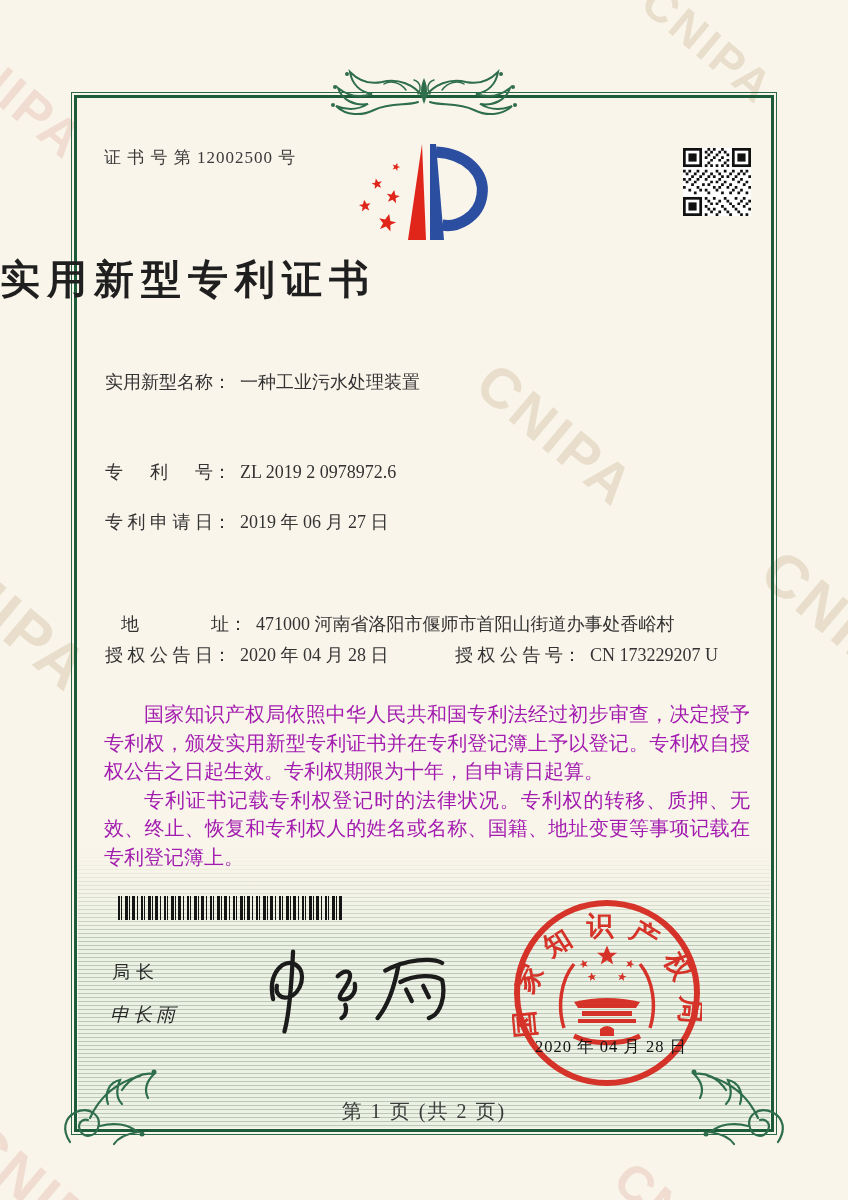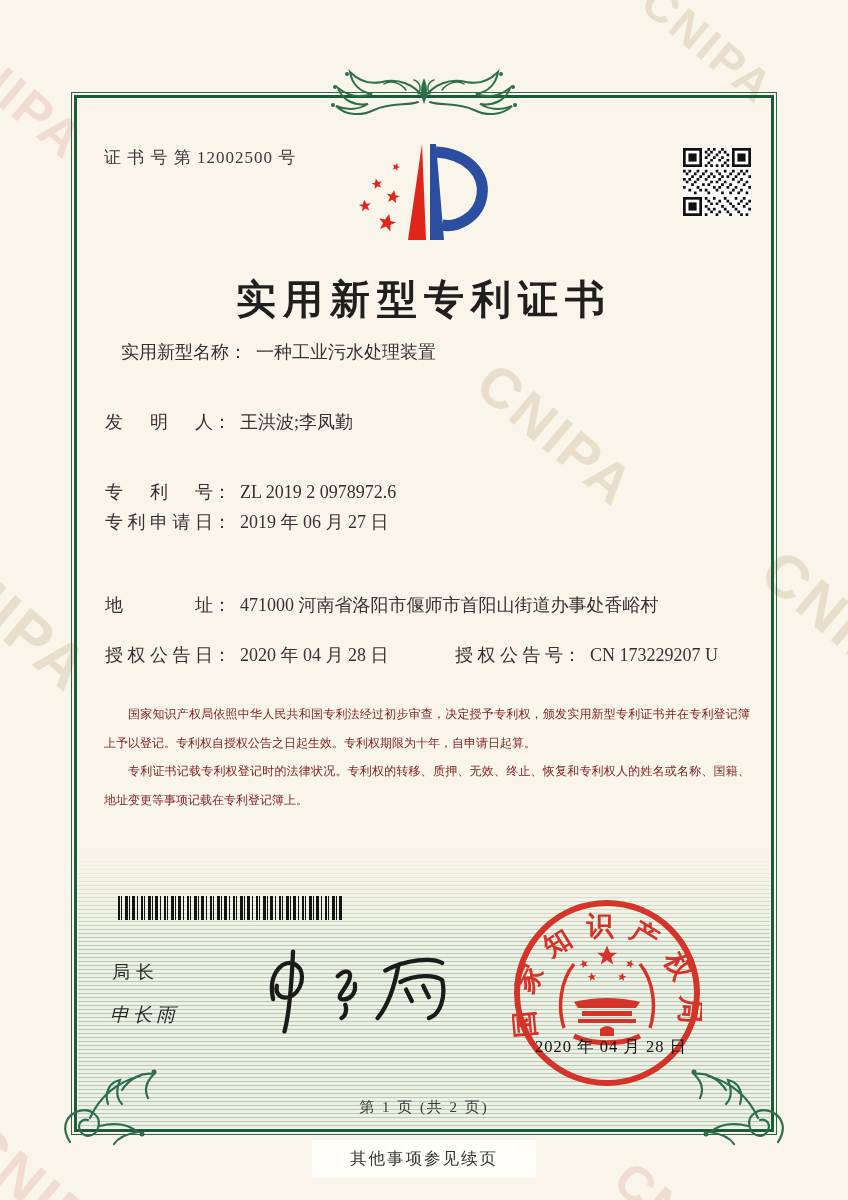--- a/index.html
+++ b/index.html
@@ -36,36 +36,36 @@
   .green-zone::before{
     content:""; position:absolute; top:0; left:0; right:0; height:95px;
     background:linear-gradient(#faf5ea, rgba(250,245,234,0));
   }
   
   .cert-no{ position:absolute; left:104px; top:146px; z-index:2;
     font-size:17px; letter-spacing:1px; color:#3a3a3a; }
   .logo{ position:absolute; left:350px; top:142px; z-index:2; }
   .qr{ position:absolute; left:683px; top:148px; z-index:2; background:#fff; }
   .title{
-    position:absolute; left:0; right:0; top:252px; z-index:2; text-align:center;
-    font-size:40px; font-weight:bold; letter-spacing:7px; color:#1f1f1f;margin-top:20px;
+    position:absolute; left:0; right:0; top:252px; z-index:2; text-align:left;
+    font-size:40px; font-weight:bold; letter-spacing:7px; color:#1f1f1f;
   }
   
   .row{ position:absolute; left:105px; z-index:2; font-size:18px;
     white-space:nowrap; color:#333; }
   .flabel{
     display:inline-block; width:108px; vertical-align:top;
     text-align:justify; text-align-last:justify; text-justify:inter-character;
   }
   .fvalue{ margin-left:9px; }
   .grant2{ position:absolute; left:350px; top:0; white-space:nowrap; }
   
   .body-text{
     position:absolute; left:104px; top:700px; width:646px; z-index:2;
-    font-size:12px; line-height:28.5px; text-align:justify; color:#7f1d1d;
+    font-size:20px; line-height:28.5px; text-align:justify; color:#a21caf;
   }
   .body-text p{ text-indent:2em; }
   
   .barcode{
     position:absolute; left:118px; top:896px; width:224px; height:24px; z-index:2;
     background:repeating-linear-gradient(90deg,
       #141414 0 2px, rgba(0,0,0,0) 2px 3px,
       #141414 3px 4px, rgba(0,0,0,0) 4px 7px,
       #141414 7px 10px, rgba(0,0,0,0) 10px 11px,
       #141414 11px 12px, rgba(0,0,0,0) 12px 14px,
@@ -81,21 +81,21 @@
     font-size:19px; letter-spacing:4px; color:#2a2a2a;font-style:italic; }
   .sig-script{ position:absolute; left:246px; top:944px; z-index:2; }
   
   .seal{ position:absolute; left:512px; top:898px; z-index:3; opacity:.93; }
   .seal-date{
     position:absolute; left:516px; top:1036px; width:190px; z-index:4;
     text-align:center; font-size:16.5px; letter-spacing:1px; color:#141414;
   }
   
   .page-info{ position:absolute; left:0; right:0; top:1098px; z-index:4;
-    text-align:center; font-size:15px; letter-spacing:2px; color:#3a3a3a; }
+    text-align:center; font-size:20px; letter-spacing:2px; color:#3a3a3a; }
   .note-box{
     position:absolute; left:50%; top:1140px; transform:translateX(-50%); z-index:4;
     background:#fffefb; padding:8px 38px; font-size:16.5px; letter-spacing:2px;
     color:#333; white-space:nowrap;
   }
   
   .orn-top{ position:absolute; left:294px; top:64px; z-index:2; }
   .orn-bl{ position:absolute; left:56px; top:1026px; z-index:3; }
   .orn-br{ position:absolute; left:682px; top:1026px; z-index:3; transform:scaleX(-1); }
 </style>
@@ -189,33 +189,30 @@
       <path d="M9,0h1v1h-1z M11,0h1v1h-1z M14,0h1v1h-1z M8,1h1v1h-1z M10,1h1v1h-1z M13,1h1v1h-1z M15,1h1v1h-1z M9,2h1v1h-1z M12,2h1v1h-1z M16,2h1v1h-1z M8,3h1v1h-1z M11,3h1v1h-1z M14,3h1v1h-1z M10,4h1v1h-1z M13,4h1v1h-1z M16,4h1v1h-1z M9,5h1v1h-1z M15,5h1v1h-1z M8,6h1v1h-1z M10,6h1v1h-1z M12,6h1v1h-1z M14,6h1v1h-1z M16,6h1v1h-1z"></path>
       <path d="M0,8h1v1h-1z M2,8h1v1h-1z M5,8h1v1h-1z M8,8h1v1h-1z M12,8h1v1h-1z M15,8h1v1h-1z M18,8h1v1h-1z M21,8h1v1h-1z M23,8h1v1h-1z M1,9h1v1h-1z M4,9h1v1h-1z M7,9h1v1h-1z M10,9h1v1h-1z M13,9h1v1h-1z M17,9h1v1h-1z M20,9h1v1h-1z M22,9h1v1h-1z M3,10h1v1h-1z M6,10h1v1h-1z M9,10h1v1h-1z M11,10h1v1h-1z M14,10h1v1h-1z M16,10h1v1h-1z M19,10h1v1h-1z M24,10h1v1h-1z"></path>
       <path d="M0,11h1v1h-1z M2,11h1v1h-1z M5,11h1v1h-1z M8,11h1v1h-1z M13,11h1v1h-1z M18,11h1v1h-1z M21,11h1v1h-1z M1,12h1v1h-1z M4,12h1v1h-1z M10,12h1v1h-1z M12,12h1v1h-1z M15,12h1v1h-1z M20,12h1v1h-1z M23,12h1v1h-1z M3,13h1v1h-1z M7,13h1v1h-1z M9,13h1v1h-1z M14,13h1v1h-1z M17,13h1v1h-1z M22,13h1v1h-1z M0,14h1v1h-1z M5,14h1v1h-1z M11,14h1v1h-1z M13,14h1v1h-1z M16,14h1v1h-1z M19,14h1v1h-1z M24,14h1v1h-1z"></path>
       <path d="M2,15h1v1h-1z M6,15h1v1h-1z M8,15h1v1h-1z M12,15h1v1h-1z M18,15h1v1h-1z M21,15h1v1h-1z M4,16h1v1h-1z M9,16h1v1h-1z M14,16h1v1h-1z M17,16h1v1h-1z M20,16h1v1h-1z M23,16h1v1h-1z"></path>
       <path d="M8,18h1v1h-1z M11,18h1v1h-1z M15,18h1v1h-1z M19,18h1v1h-1z M22,18h1v1h-1z M9,19h1v1h-1z M13,19h1v1h-1z M16,19h1v1h-1z M21,19h1v1h-1z M24,19h1v1h-1z M10,20h1v1h-1z M12,20h1v1h-1z M17,20h1v1h-1z M20,20h1v1h-1z M23,20h1v1h-1z M8,21h1v1h-1z M14,21h1v1h-1z M18,21h1v1h-1z M22,21h1v1h-1z M9,22h1v1h-1z M11,22h1v1h-1z M15,22h1v1h-1z M19,22h1v1h-1z M24,22h1v1h-1z M10,23h1v1h-1z M13,23h1v1h-1z M16,23h1v1h-1z M20,23h1v1h-1z M8,24h1v1h-1z M12,24h1v1h-1z M17,24h1v1h-1z M21,24h1v1h-1z M23,24h1v1h-1z"></path>
     </g>
   </svg>
 
   <div class="title">实用新型专利证书</div>
 
-  <div class="row" style="top:340px;margin-left:16px;">
+  <div class="row" style="top:370px;">
     <span class="flabel">实用新型名称</span><span>：</span><span class="fvalue">一种工业污水处理装置</span>
   </div>
-  <div class="row" style="top:410px;">
-    <span class="flabel">发明人</span><span>：</span><span class="fvalue">王洪波;李凤勤</span>
-  </div>
-  <div class="row" style="top:480px;">
+  <div class="row" style="top:460px;">
     <span class="flabel">专利号</span><span>：</span><span class="fvalue">ZL 2019 2 0978972.6</span>
   </div>
   <div class="row" style="top:510px;">
     <span class="flabel">专利申请日</span><span>：</span><span class="fvalue">2019 年 06 月 27 日</span>
   </div>
-  <div class="row" style="top:593px;">
+  <div class="row" style="top:612px;margin-left:16px;">
     <span class="flabel">地址</span><span>：</span><span class="fvalue">471000 河南省洛阳市偃师市首阳山街道办事处香峪村</span>
   </div>
   <div class="row" style="top:643px;">
     <span class="flabel">授权公告日</span><span>：</span><span class="fvalue">2020 年 04 月 28 日</span>
     <span class="grant2">
       <span class="flabel">授权公告号</span><span>：</span><span class="fvalue">CN 173229207 U</span>
     </span>
   </div>
 
   <div class="body-text">
@@ -261,15 +258,14 @@
       <rect x="66" y="121" width="58" height="4"></rect>
       <path d="M88,138 v-7 q7,-6 14,0 v7 z"></path>
       <path d="M52,130 C45,108 49,82 62,66" fill="none" stroke="#d5261c" stroke-width="3.5"></path>
       <path d="M138,130 C145,108 141,82 128,66" fill="none" stroke="#d5261c" stroke-width="3.5"></path>
       <path d="M62,138 C80,147 110,147 128,138" fill="none" stroke="#d5261c" stroke-width="5"></path>
     </g>
   </svg>
   <div class="seal-date">2020 年 04 月 28 日</div>
 
   <div class="page-info">第 1 页 (共 2 页)</div>
-  <div class="note-box">其他事项参见续页</div>
 
 </div>
 
 </body></html>

